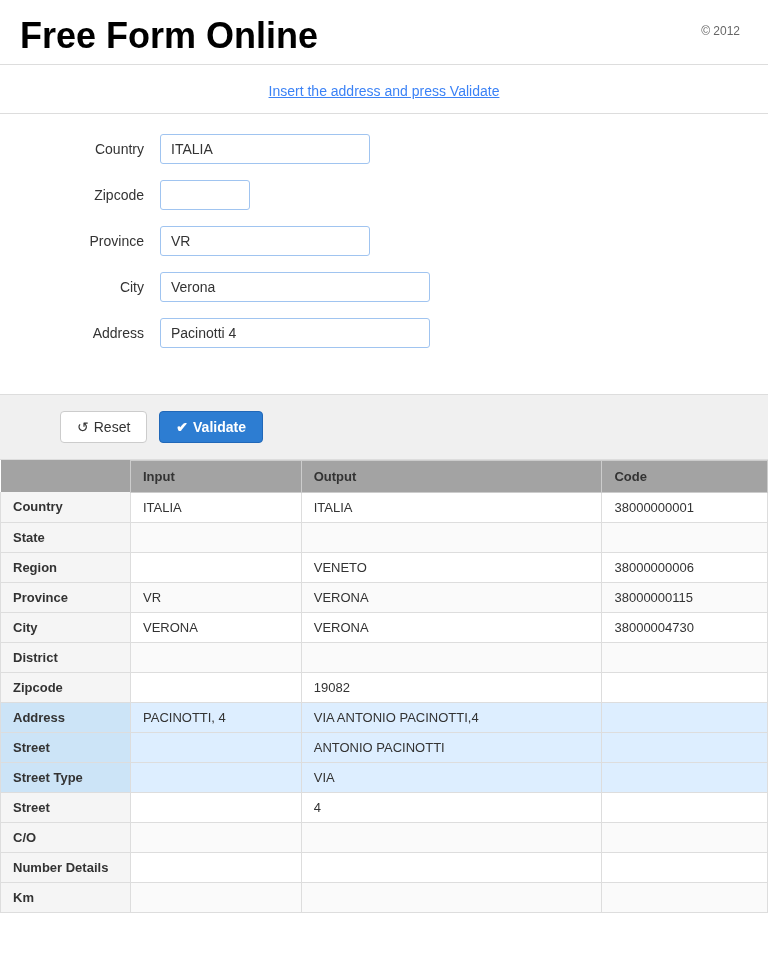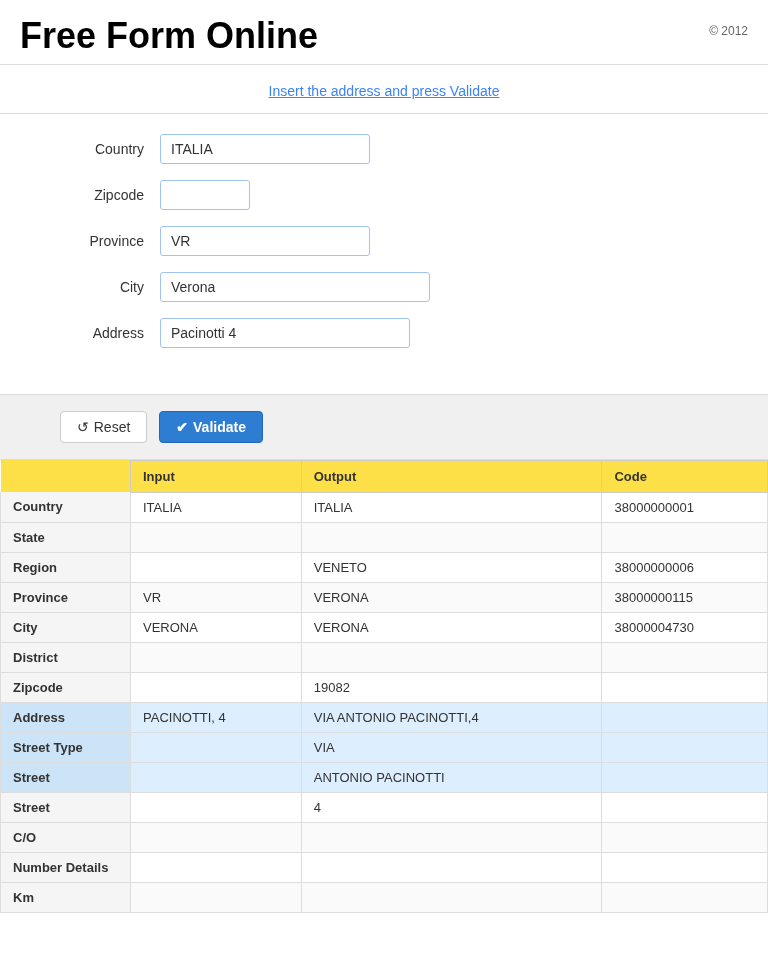--- a/index.html
+++ b/index.html
@@ -9,21 +9,21 @@
       color: #333;
       background: #fff;
       width: 768px;
       min-height: 960px;
     }
 
     .header {
       display: flex;
       justify-content: space-between;
       align-items: flex-start;
-      padding: 16px 20px 8px 20px;
+      padding: 16px 28px 8px 20px;
       border-bottom: 1px solid #ddd;
     }
 
     .header h1 {
       font-size: 36px;
       font-weight: bold;
       color: #000;
       line-height: 1.1;
     }
 
@@ -67,21 +67,21 @@
       padding: 6px 10px;
       font-size: 14px;
       color: #333;
       outline: none;
     }
 
     .input-country { width: 210px; }
     .input-zipcode { width: 90px; }
     .input-province { width: 210px; }
     .input-city { width: 270px; }
-    .input-address { width: 250px; }
+    .input-address { width: 270px; }
 
     .button-bar {
       background: #f0f0f0;
       border-top: 1px solid #ddd;
       border-bottom: 1px solid #ddd;
       padding: 16px 60px;
       display: flex;
       align-items: center;
       gap: 12px;
       margin-top: 10px;
@@ -115,21 +115,21 @@
     }
 
     .results-table {
       width: 100%;
       border-collapse: collapse;
       margin-top: 0;
       font-size: 13px;
     }
 
     .results-table thead tr {
-      background: #fde047;
+      background: #a3a3a3;
     }
 
     .results-table thead th {
       padding: 8px 12px;
       text-align: left;
       font-weight: bold;
       border: 1px solid #ccc;
       color: #333;
     }
 
@@ -272,29 +272,29 @@
         <td>19082</td>
         <td></td>
       </tr>
       <tr class="highlighted">
         <td>Address</td>
         <td>PACINOTTI, 4</td>
         <td>VIA ANTONIO PACINOTTI,4</td>
         <td></td>
       </tr>
       <tr class="highlighted">
+        <td>Street</td>
+        <td></td>
+        <td>ANTONIO PACINOTTI</td>
+        <td></td>
+      </tr>
+      <tr class="highlighted">
         <td>Street Type</td>
         <td></td>
         <td>VIA</td>
-        <td></td>
-      </tr>
-      <tr class="highlighted">
-        <td>Street</td>
-        <td></td>
-        <td>ANTONIO PACINOTTI</td>
         <td></td>
       </tr>
       <tr>
         <td>Street</td>
         <td></td>
         <td>4</td>
         <td></td>
       </tr>
       <tr>
         <td>C/O</td>

